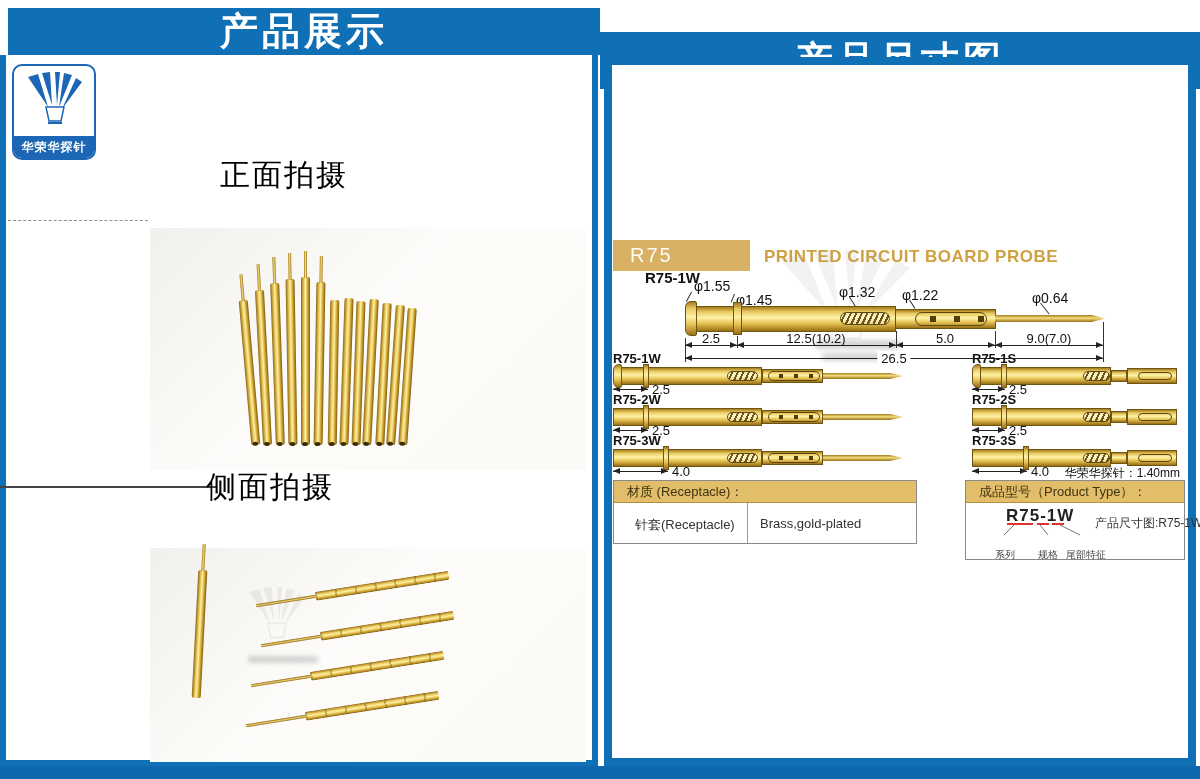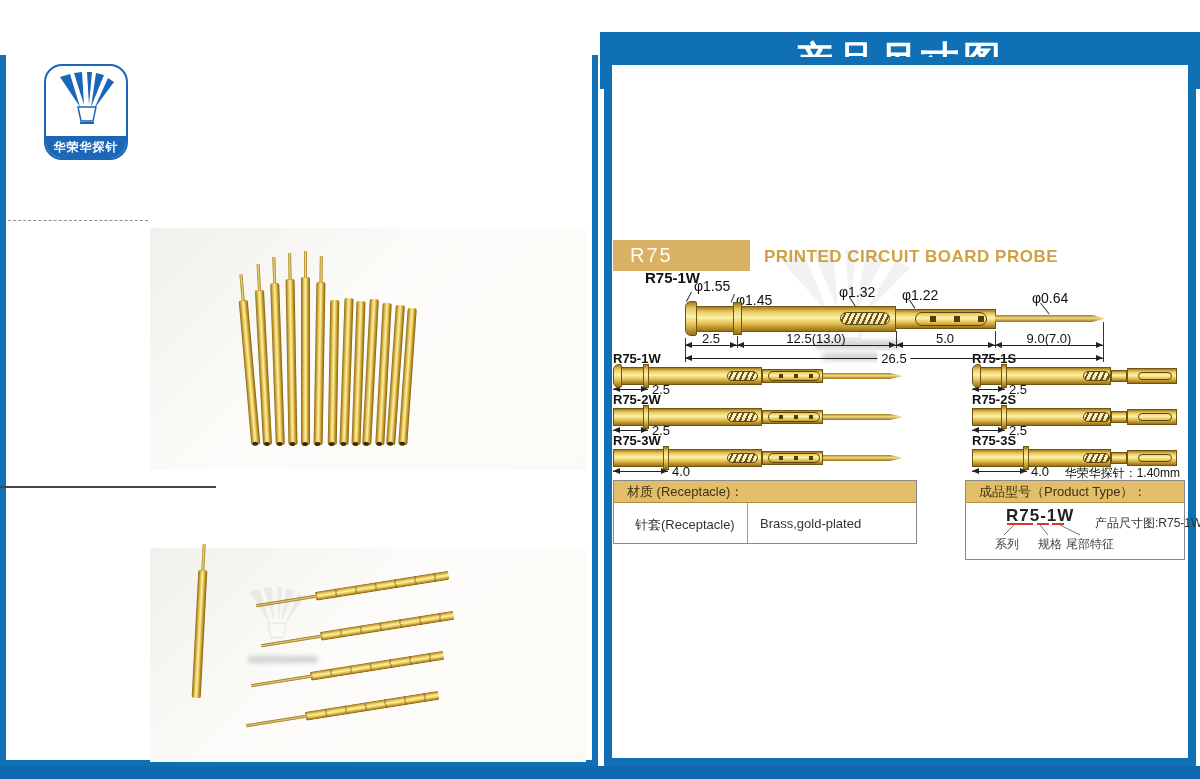--- a/index.html
+++ b/index.html
@@ -5,21 +5,21 @@
   html,body{margin:0;padding:0;background:#fff;}
   .stage{position:relative;width:1200px;height:779px;background:#fff;overflow:hidden;
          font-family:"Liberation Sans","DejaVu Sans",sans-serif;}
   .abs{position:absolute;}
   
   .hdr{position:absolute;background:#0f70b6;color:#fff;display:flex;align-items:center;justify-content:center;
        font-size:38px;font-weight:700;letter-spacing:4px;}
   .panel{position:absolute;background:#fff;border:6px solid #0f70b6;box-sizing:border-box;}
   .band{position:absolute;background:#0d68ad;}
   
-  .logo{position:absolute;background:#fff;border:2px solid #1b66b5;border-radius:18px;overflow:hidden;box-sizing:border-box;margin-left:32px;}
+  .logo{position:absolute;background:#fff;border:2px solid #1b66b5;border-radius:10px;overflow:hidden;box-sizing:border-box;}
   .logo .cap{position:absolute;left:0;right:0;bottom:0;height:22px;background:#1b66b5;color:#fff;
              font-size:12px;font-weight:700;display:flex;align-items:center;justify-content:center;letter-spacing:1px;}
   
   .photo{position:absolute;background:linear-gradient(135deg,#f1f0ec,#fdfcfa 45%,#fbfaf6);}
   .vpin{position:absolute;width:9px;border-radius:2px;
         background:linear-gradient(90deg,#8a6414,#e8c558 30%,#fdf0a0 50%,#d9ae3a 72%,#7c5a10);}
   .vpin .tip{position:absolute;left:3px;top:-26px;width:3px;height:27px;
         background:linear-gradient(90deg,#a57d1e,#f0d876,#9a7316);}
   .vpin .hole{position:absolute;bottom:-1px;left:1px;width:6px;height:4px;border-radius:50%;background:#3a2d08;}
   .hpin{position:absolute;height:9px;}
@@ -56,31 +56,34 @@
   .badge{position:absolute;background:#d8b164;color:#fdfdf8;font-size:20px;letter-spacing:2px;
          display:flex;align-items:center;padding-left:17px;box-sizing:border-box;}
   .title{position:absolute;font-size:17px;font-weight:700;color:#d0a140;letter-spacing:.5px;white-space:nowrap;}
   
   .tbl{position:absolute;border:1px solid #8a8a8a;background:#fff;box-sizing:border-box;}
   .thead{position:absolute;background:#e2bd6a;border-bottom:1px solid #b3913c;color:#3f3310;font-size:13px;
          display:flex;align-items:center;padding-left:13px;box-sizing:border-box;}
   .cellt{position:absolute;font-size:13px;color:#333;white-space:nowrap;}
   .vdiv{position:absolute;width:1px;background:#9a9a9a;}
   .redln{position:absolute;height:2px;background:#e03030;}
-  .tiny{position:absolute;font-size:12px;color:#444;white-space:nowrap;}
+  .tiny{position:absolute;font-size:10px;color:#444;white-space:nowrap;margin-top:12px;}
   .wm{position:absolute;opacity:.12;}
   .blurbar{position:absolute;background:#9a9a9a;filter:blur(2px);opacity:.4;border-radius:2px;}
   .dash{position:absolute;border-top:1px dashed #8f8f8f;}
   .solid{position:absolute;background:#444;}
 </style>
 </head>
 <body>
 
 <div class="stage">
 
+  <div class="hdr" style="left:8px;top:8px;width:592px;height:47px;">
+    <span>产品展示</span>
+  </div>
   <div class="hdr" style="left:600px;top:0;width:600px;height:57px;margin-top:32px;">
     <span>产品尺寸图</span>
   </div>
   <div class="panel" style="left:0;top:55px;width:598px;height:711px;border-top-width:0;"></div>
   <div class="panel" style="left:604px;top:57px;width:592px;height:709px;border-width:8px;"></div>
   <div class="band" style="left:0;top:766px;width:1200px;height:13px;"></div>
 
   <div class="logo" style="left:12px;top:64px;width:84px;height:96px;">
     <svg style="position:absolute;left:10px;top:5px;" width="62" height="62" viewBox="0 0 62 62">
       <g fill="#1b66b5">
@@ -92,20 +95,22 @@
       </g>
       <path d="M22,36 h18 l-3,14 h-12 z" fill="#fff" stroke="#1b66b5" stroke-width="1.5"></path>
       <line x1="24" y1="52" x2="38" y2="52" stroke="#1b66b5" stroke-width="2"></line>
     </svg>
     <div class="cap">华荣华探针</div>
   </div>
 
   <div class="dash" style="left:8px;top:220px;width:140px;"></div>
   <div class="solid" style="left:0;top:486px;width:216px;height:2px;"></div>
 
+  <div class="shot" style="left:134px;top:155px;width:300px;">正面拍摄</div>
+  <div class="shot" style="left:125px;top:467px;width:290px;">侧面拍摄</div>
 
   <div class="photo" id="photo1" style="left:150px;top:228px;width:436px;height:242px;">
       <div class="vpin" style="left: 95px; top: 72px; height: 145px; transform: rotate(-5deg);">
         <div class="tip"></div>
         <div class="hole"></div>
       </div>
       <div class="vpin" style="left: 109px; top: 62px; height: 155px; transform: rotate(-3deg);">
         <div class="tip"></div>
         <div class="hole"></div>
       </div>
@@ -227,21 +232,21 @@
   <div class="ext" style="left:737px;top:336px;height:12px;"></div>
   <div class="ext" style="left:896px;top:331px;height:17px;"></div>
   <div class="ext" style="left:995px;top:331px;height:17px;"></div>
   <div class="ext" style="left:1103px;top:322px;height:40px;"></div>
 
   <div class="dim" style="left:685px;top:345px;width:52px;"></div>
   <div class="dim" style="left:737px;top:345px;width:159px;"></div>
   <div class="dim" style="left:896px;top:345px;width:99px;"></div>
   <div class="dim" style="left:995px;top:345px;width:108px;"></div>
   <div class="dtxt ctr" style="left:711px;top:331px;">2.5</div>
-  <div class="dtxt ctr" style="left:816px;top:331px;">12.5(13.0)</div>
+  <div class="dtxt ctr" style="left:816px;top:331px;">12.5(10.2)</div>
   <div class="dtxt ctr" style="left:945px;top:331px;">5.0</div>
   <div class="dtxt ctr" style="left:1049px;top:331px;">9.0(7.0)</div>
 
   <div class="dim" style="left:685px;top:358px;width:418px;"></div>
   <div class="dtxt ctr bgw" style="left:894px;top:351px;">26.5</div>
 
   <div class="vlabel" style="left:613px;top:351px;">R75-1W</div>
   <div class="vlabel" style="left:613px;top:392px;">R75-2W</div>
   <div class="vlabel" style="left:613px;top:433px;">R75-3W</div>
   <div class="vlabel" style="left:972px;top:351px;">R75-1S</div>

